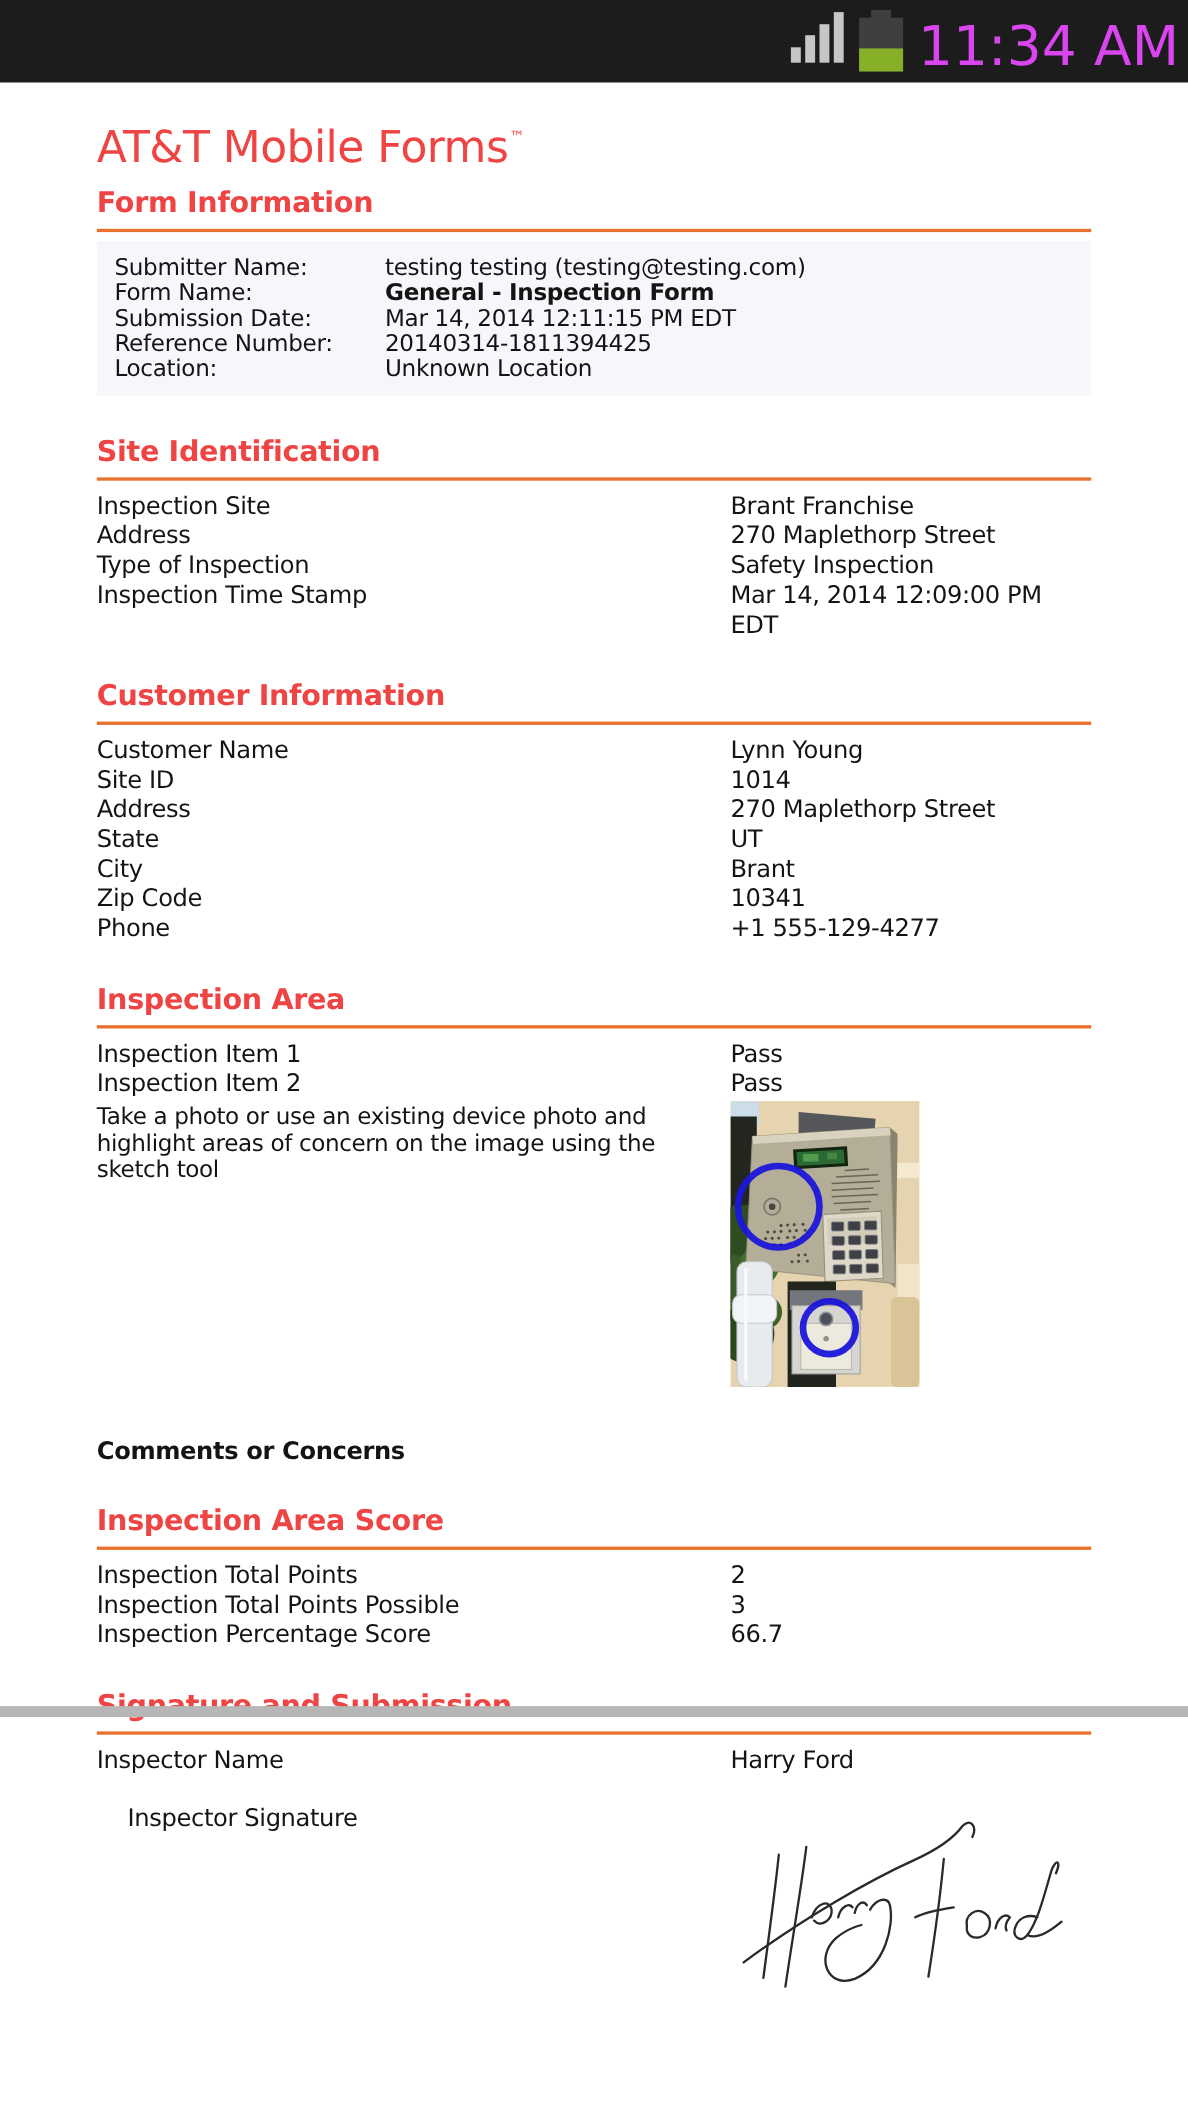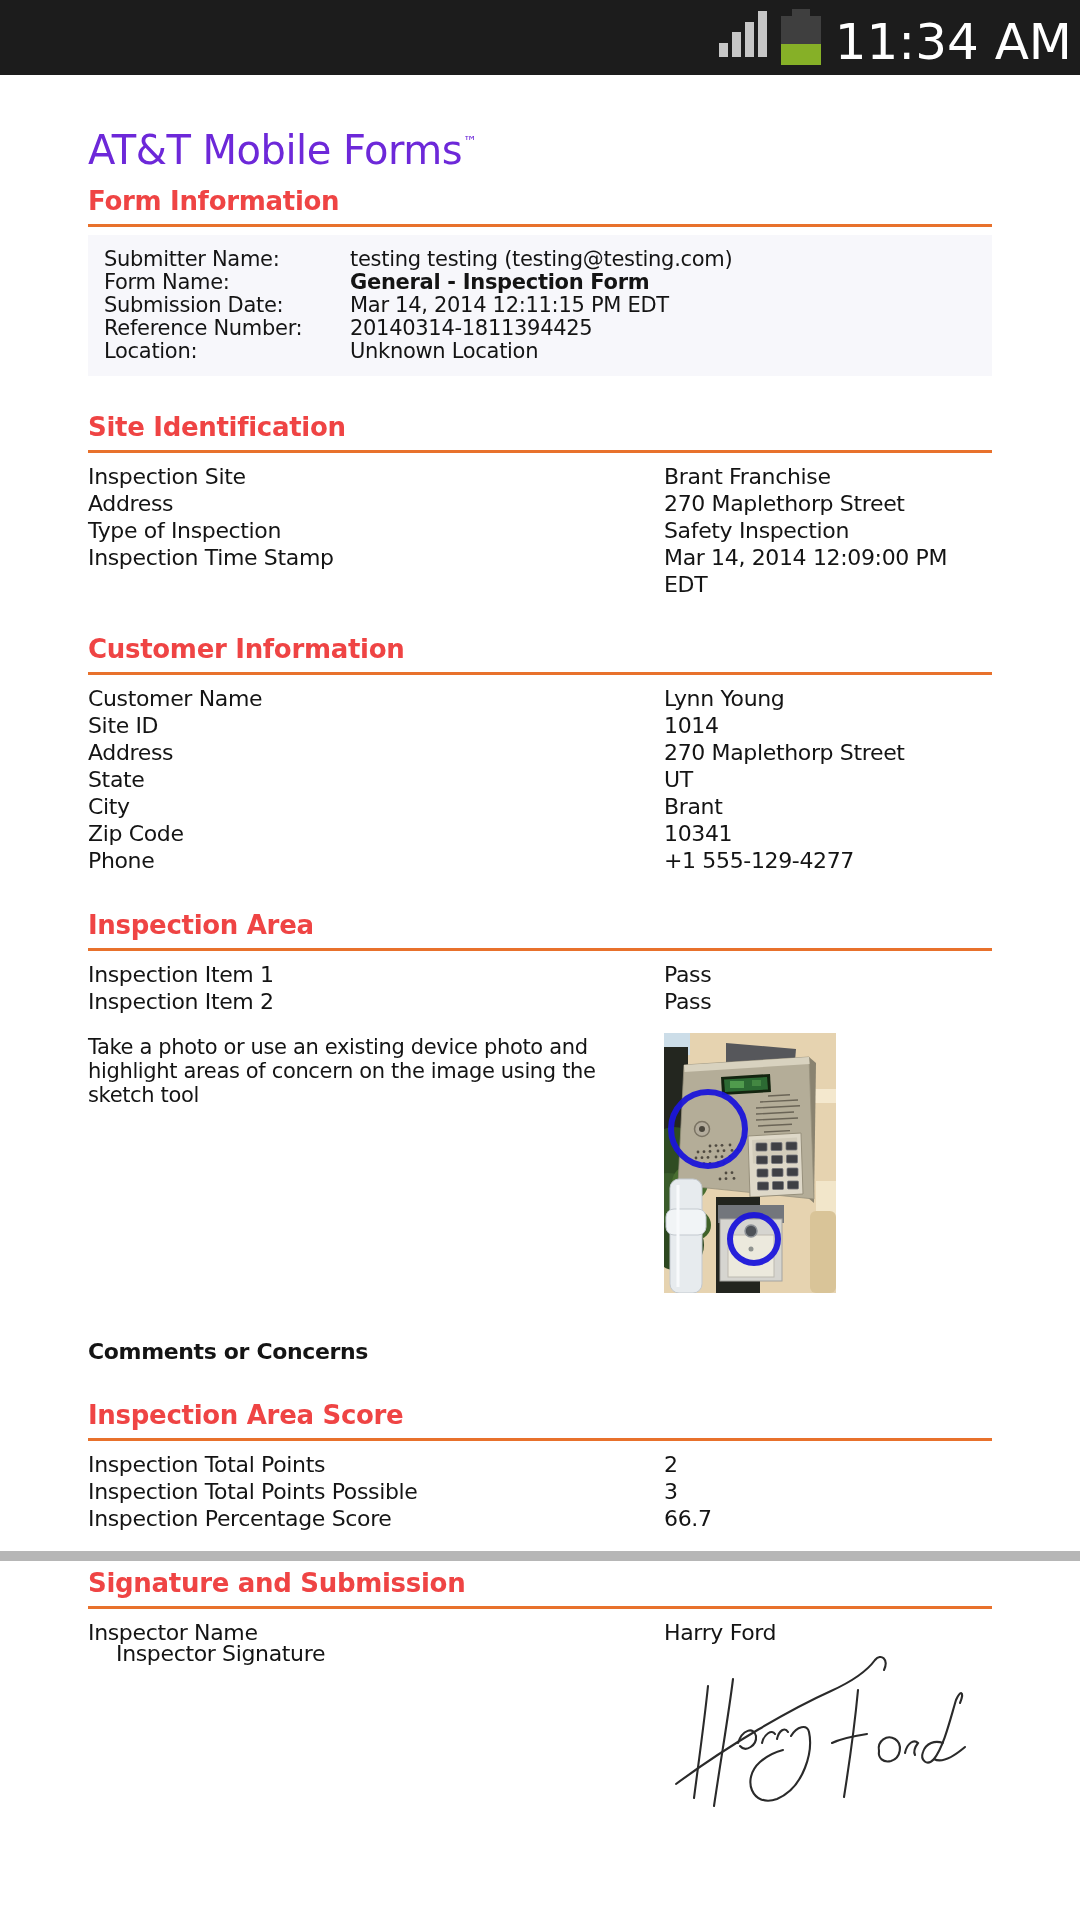--- a/index.html
+++ b/index.html
@@ -12,42 +12,42 @@
     background:#1c1c1c; display:flex; align-items:center; justify-content:flex-end;
     padding-right:8px; gap:14px; }
   .signal { display:flex; align-items:flex-end; gap:4px; height:50px; padding-bottom:6px; }
   .signal .bar { width:9px; background:#c6c6c6; }
   .signal .b1 { height:14px; } .signal .b2 { height:25px; }
   .signal .b3 { height:35px; } .signal .b4 { height:46px; }
   .battery { position:relative; width:40px; height:56px; margin-bottom:2px; }
   .battery .nub { position:absolute; top:0; left:11px; width:18px; height:8px; background:#3f3f3f; }
   .battery .body { position:absolute; top:7px; left:0; width:40px; height:49px; background:#3f3f3f; }
   .battery .charge { position:absolute; bottom:0; left:0; width:40px; height:21px; background:#86b027; }
-  .clock { font-size:50px; color:#ffffff; letter-spacing:0px; line-height:75px;margin-top:10px; }
+  .clock { font-size:50px; color:#d946ef; letter-spacing:0px; line-height:75px;margin-top:10px; }
 
   
   .content { position:absolute; top:75px; left:88px; width:904px; }
-  .logo { margin-top:44px; font-size:40px; color:#6d28d9; letter-spacing:-0.5px; line-height:44px; }
+  .logo { margin-top:28px; font-size:40px; color:#ef4444; letter-spacing:-0.5px; line-height:44px; }
   .logo sup { font-size:14px; vertical-align:18px; margin-left:1px; }
 
   h2.sec { font-size:26px; font-weight:bold; color:#ef4444; letter-spacing:-0.3px;
     padding-bottom:8px; border-bottom:3px solid #e8712c; margin-top:36px; }
   h2.first { margin-top:14px; }
 
   .infobox { background:#f7f7fb; margin-top:8px; padding:13px 14px 13px 16px;
     font-size:21px; letter-spacing:-0.3px; }
   .infobox .irow { display:grid; grid-template-columns:246px 1fr; line-height:23px; }
   .infobox .val.strong { font-weight:bold; }
 
   .rows { margin-top:10px; }
   .row { display:grid; grid-template-columns:576px 1fr; font-size:22px;
     letter-spacing:-0.35px; line-height:27px; }
   .row .lbl { padding-right:20px; }
 
-  .photo-row { display:grid; grid-template-columns:576px 1fr; margin-top:18px; }
+  .photo-row { display:grid; grid-template-columns:576px 1fr; margin-top:2px; }
   .question { font-size:21px; letter-spacing:-0.35px; line-height:24px; width:566px; padding-top:2px; }
   .photo-wrap { width:172px; }
   .single-label { margin-top:42px; font-size:22px; letter-spacing:-0.35px;font-weight:bold; }
 
   
   .pagebreak { position:absolute; left:0; top:1551px; width:1080px; height:10px; background:#b6b6b6; }
   .sig-label { position:absolute; left:88px; top:1641px; font-size:22px; letter-spacing:-0.35px;margin-left:28px; }
   .sig-svg { position:absolute; left:672px; top:1646px; }
 </style>
 </head>

